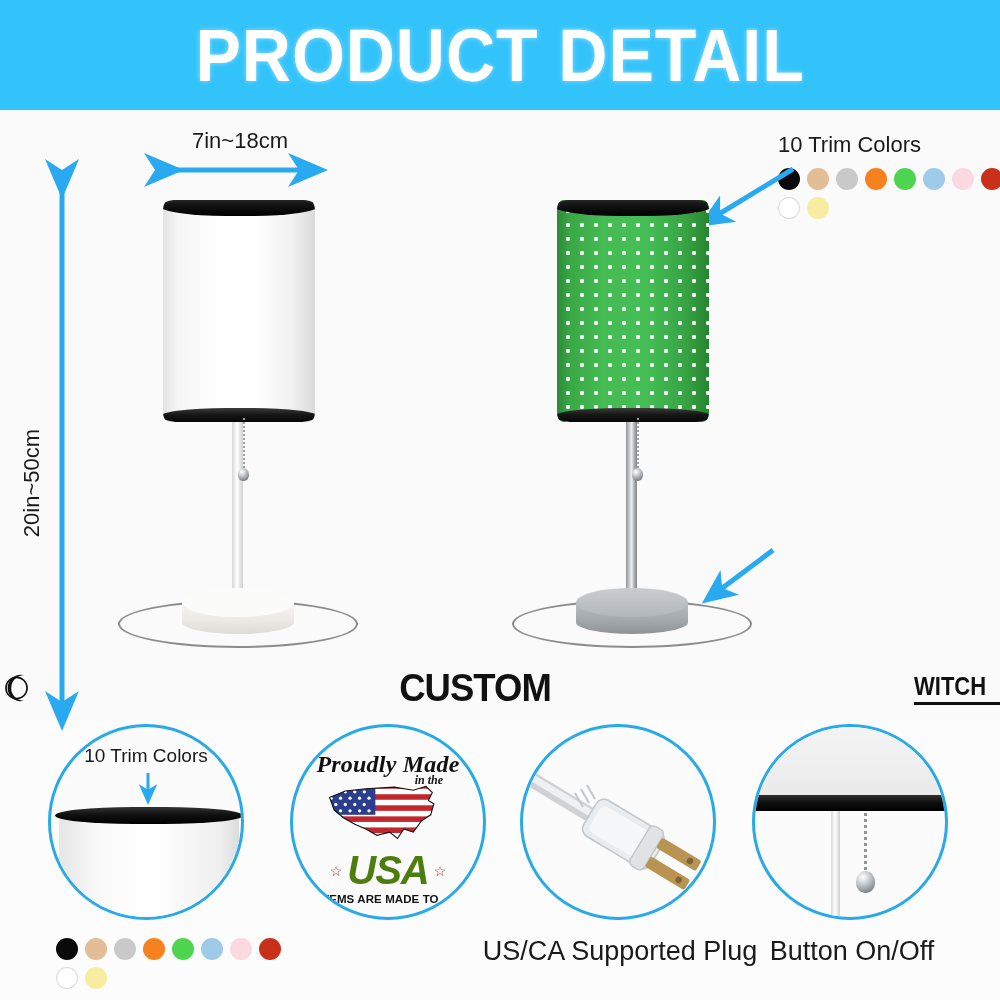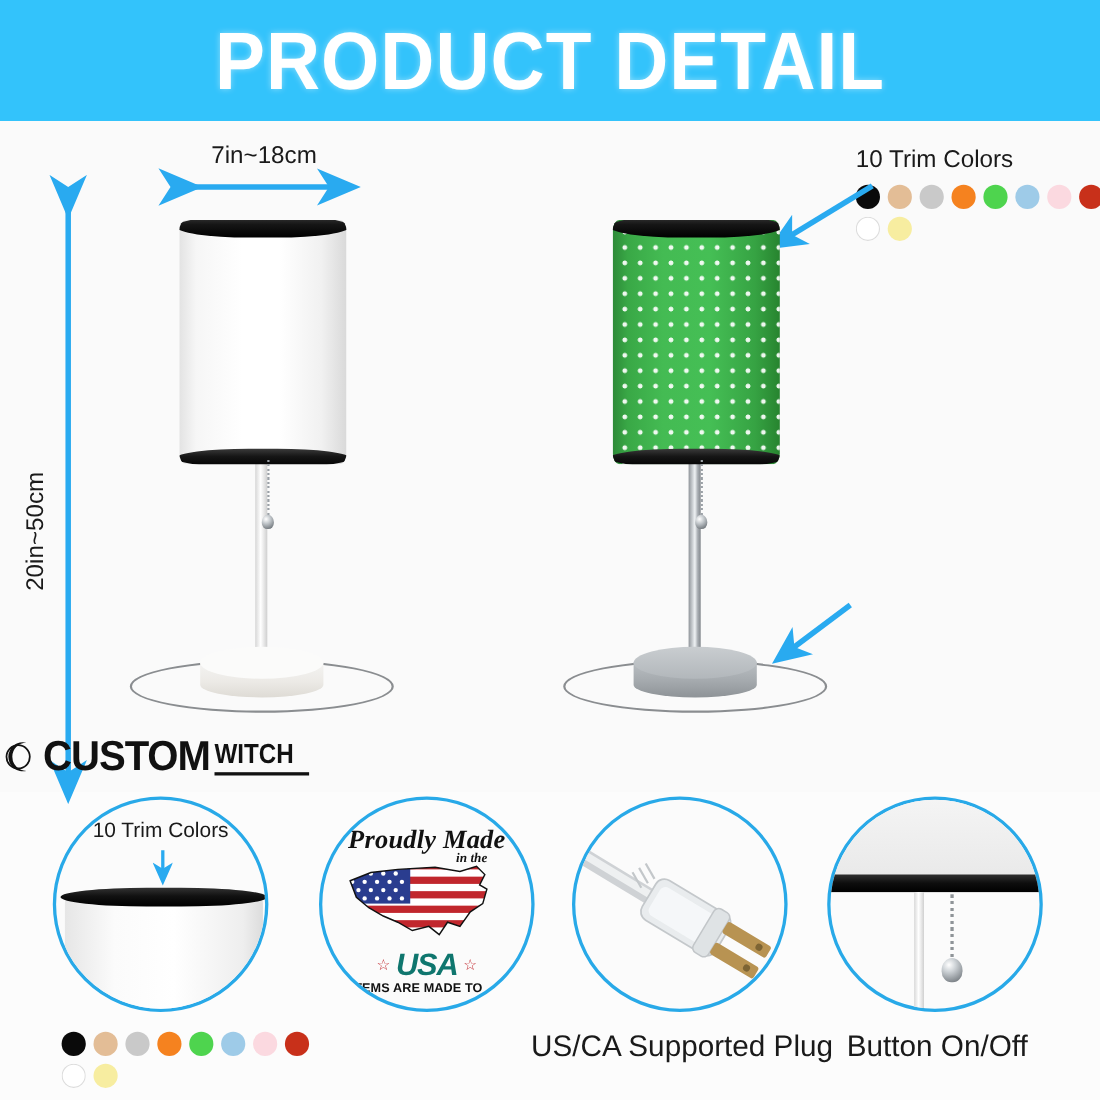--- a/index.html
+++ b/index.html
@@ -111,21 +111,21 @@
   .arrow-svg { position: absolute; overflow: visible; }
 
   
   .swatch-row { position: absolute; display: flex; gap: 7px; flex-wrap: wrap; width: 252px; }
   .swatch { width: 22px; height: 22px; border-radius: 50%; }
   .swatch.sw-white { box-shadow: inset 0 0 0 1px #dcdcdc; }
 
   
   .brand {
     position: absolute; left: 0; top: 660px; width: 1000px; height: 56px;
-    display: flex; align-items: center; justify-content: flex-start; gap: 0px;
+    display: flex; align-items: center; justify-content: space-between; gap: 0px;
   }
   .brand-mark { width: 34px; height: 34px; position: relative; margin-right: 2px; }
   .brand-custom {
     font-family: "Liberation Sans", sans-serif; font-weight: bold;
     font-size: 38px; letter-spacing: -1px; color: #111; transform: scaleX(0.96);
   }
   .brand-witch-wrap { display: inline-flex; flex-direction: column; align-items: stretch; margin-left: 1px; }
   .brand-witch {
     font-family: "Liberation Sans Narrow", "Liberation Sans", sans-serif; font-weight: bold;
     font-size: 25px; letter-spacing: 0px; color: #111; transform: scaleX(0.88); transform-origin: left center;
@@ -152,21 +152,21 @@
   .usa-top {
     font-family: "Liberation Serif", serif; font-style: italic; font-weight: bold;
     font-size: 24px; color: #111; margin-top: 24px; letter-spacing: .2px;
   }
   .usa-inthe {
     font-family: "Liberation Serif", serif; font-style: italic; font-weight: bold;
     font-size: 12px; color: #111; position: absolute; right: 40px; top: 46px;
   }
   .usa-word {
     font-family: "Liberation Sans", sans-serif; font-weight: bold; font-style: italic;
-    font-size: 28px; color: #0f766e; letter-spacing: -1px;
+    font-size: 40px; color: #4d7c0f; letter-spacing: -1px;
   }
   .usa-star { color: #c1272d; font-size: 14px; vertical-align: middle; }
   .usa-sub {
     font-family: "Liberation Sans Narrow", "Liberation Sans", sans-serif; font-weight: bold;
     font-size: 11.5px; color: #111; letter-spacing: .1px;
   }
   .usa-row { display: flex; align-items: center; gap: 5px; }
 </style>
 </head>
 <body>

